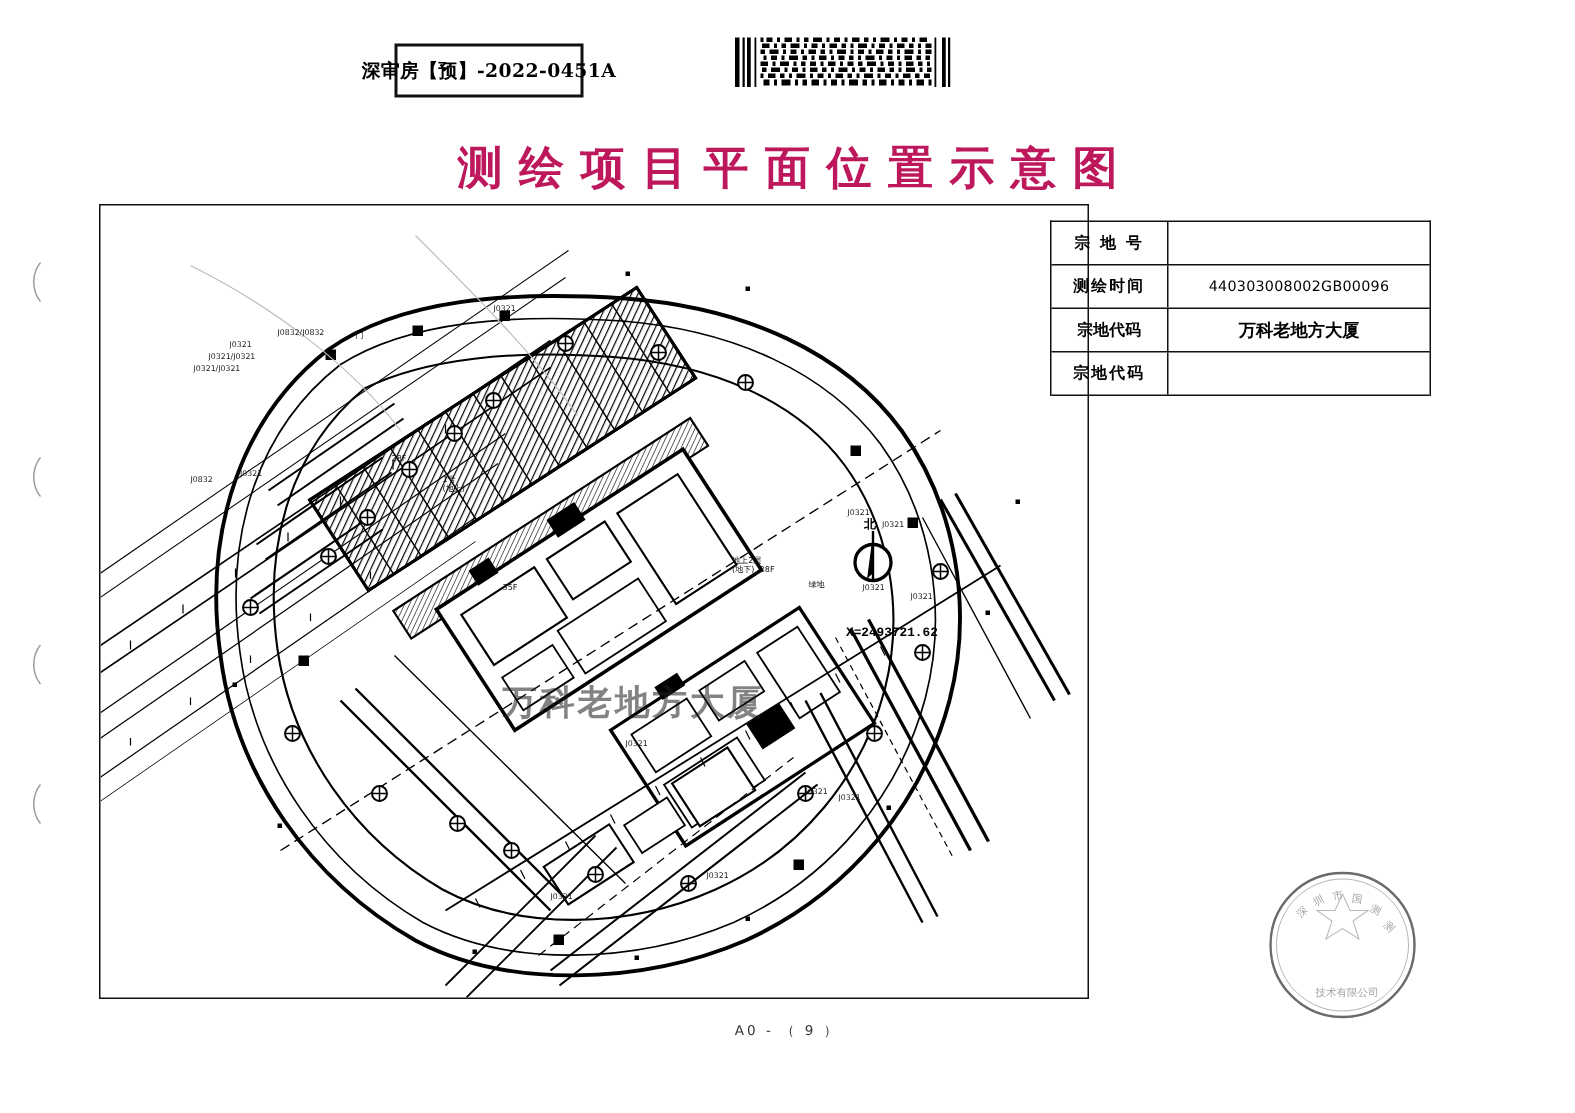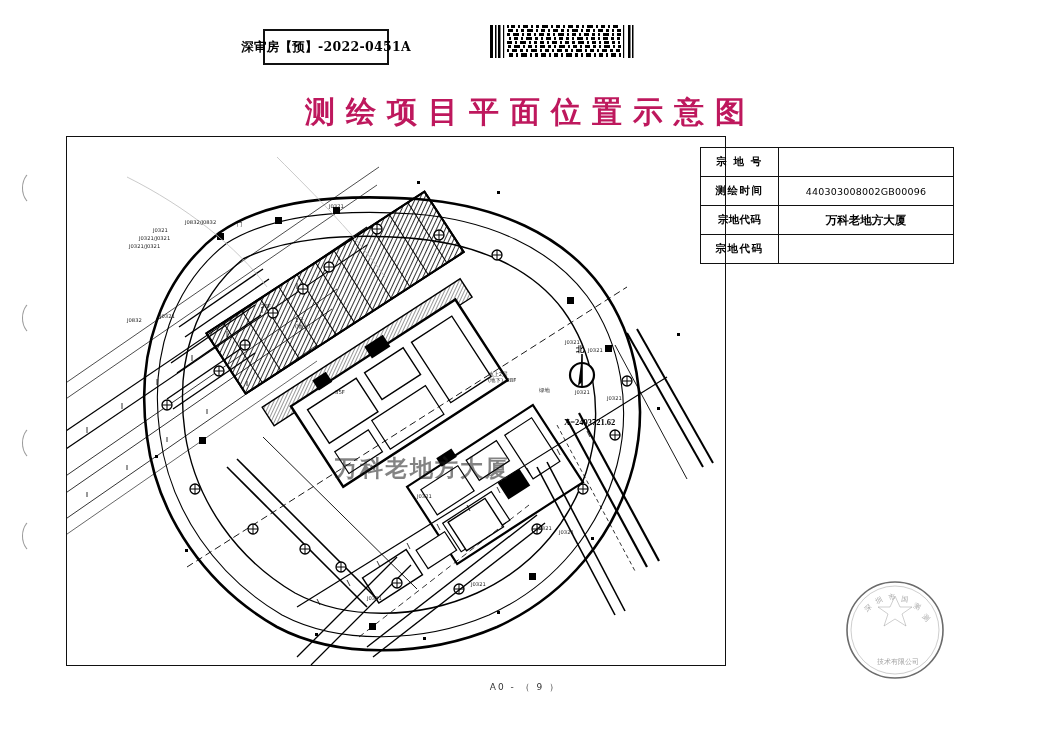--- a/index.html
+++ b/index.html
@@ -105,21 +105,21 @@
     font-size: 8px;
     font-weight: bold;
     font-family: "DejaVu Serif", serif;
   }
 
   
   #coord-label {
     position: absolute;
     left: 497px;
     top: 280px;
-    font-family: Liberation Serif, serif;
+    font-family: Liberation Mono, monospace;
     font-size: 8.5px;
     font-weight: bold;
     white-space: nowrap;
   }
 
   .map-point-label {
     position: absolute;
     font-family: "DejaVu Sans", sans-serif;
     font-size: 5.2px;
     color: #1a1a1a;

